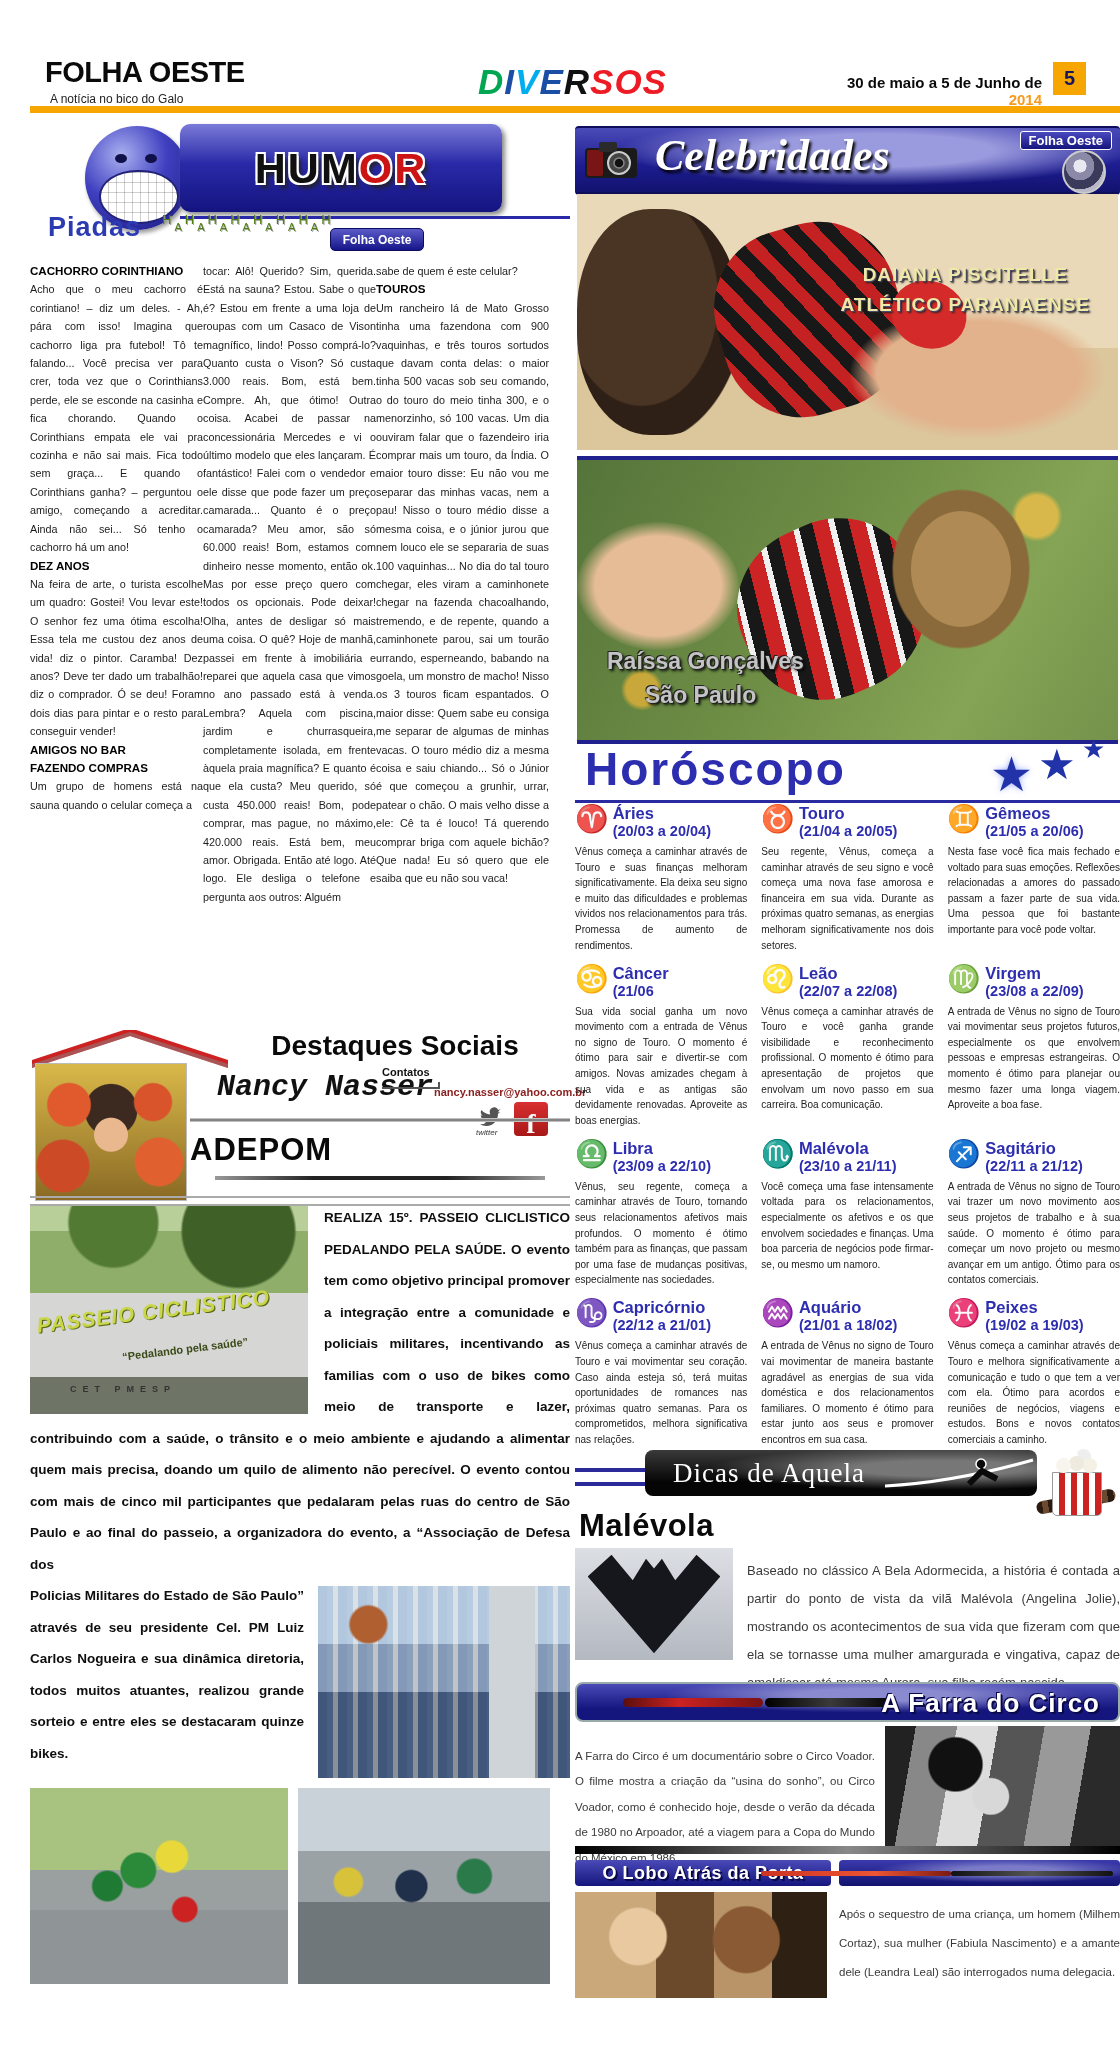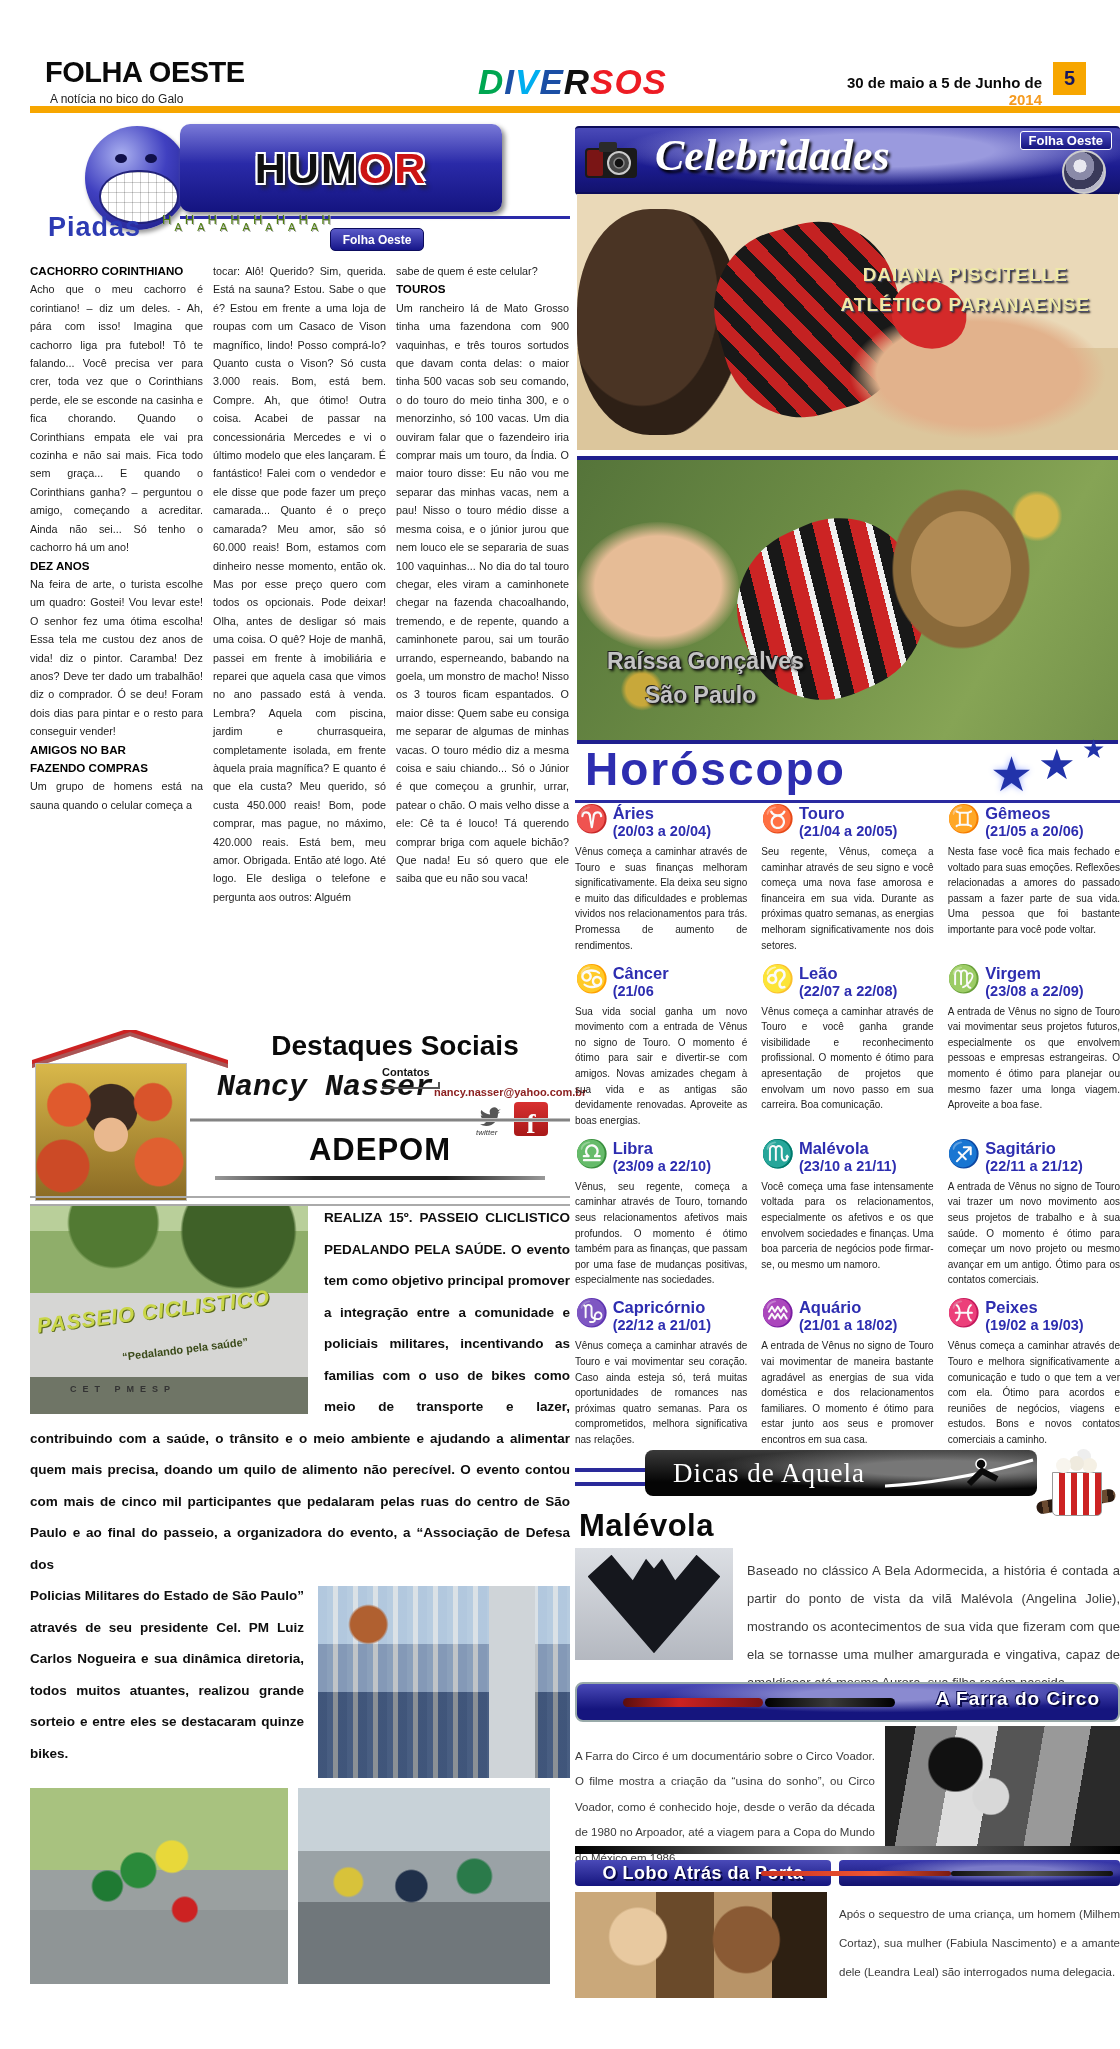--- a/index.html
+++ b/index.html
@@ -33,21 +33,21 @@
   .humor-box .t .m{color:#101010;} .humor-box .t .a{color:#cc1414;}
   .humor-line{position:absolute;left:150px;top:96px;width:390px;height:3px;background:#2a2aa8;}
   .laughs{position:absolute;left:132px;top:92px;width:240px;font-weight:400;font-size:13px;color:#4d7c0f;}
   .laughs span{display:inline-block;margin-right:3px;text-shadow:1px 1px 0 #aaa;}
   .laughs span.low{transform:translateY(7px);font-size:11px;}
   .humor-badge{position:absolute;left:300px;top:108px;width:92px;height:21px;border-radius:5px;
           background:linear-gradient(180deg,#5a5ac8,#16168a);display:flex;align-items:center;justify-content:center;
           color:#fff;font-size:12px;font-weight:bold;border:1px solid #0d0d5e;}
   .piadas{position:absolute;left:18px;top:92px;font-size:27px;font-weight:900;color:#2d3bb3;letter-spacing:1px;}
   
-  .jokes{position:absolute;left:0;top:142px;width:540px;height:770px;display:flex;gap:10px;overflow:hidden;}
+  .jokes{position:absolute;left:0;top:142px;width:540px;height:770px;display:flex;gap:0;overflow:hidden;}
   .jcol{width:173px;}
   .jcol h4{margin:0;font-size:11.6px;font-weight:800;line-height:18.4px;color:#000;}
   .jcol p{margin:0;font-size:10.8px;line-height:18.4px;text-align:justify;color:#1c1c1c;}
   
   .destaques{position:absolute;left:0;top:910px;width:540px;height:172px;}
   .roof{position:absolute;left:0;top:0;}
   .nancy-photo{position:absolute;left:5px;top:33px;width:150px;height:136px;border:1px solid #bbb;
           background:radial-gradient(circle at 22% 30%,#e05a2d 0 14%,transparent 15%),
                      radial-gradient(circle at 78% 28%,#d9542b 0 12%,transparent 13%),
                      radial-gradient(circle at 18% 75%,#cc4a26 0 16%,transparent 17%),
@@ -61,21 +61,21 @@
   .contatos{position:absolute;left:352px;top:36px;font-size:11px;font-weight:bold;color:#111;}
   .contatos-line{position:absolute;left:352px;top:52px;width:56px;height:5px;border-bottom:2px solid #555;border-right:2px solid #555;}
   .email{position:absolute;left:404px;top:56px;width:136px;text-align:right;font-size:11px;font-weight:bold;color:#8b2020;}
   .tw{position:absolute;left:448px;top:74px;width:24px;height:24px;}
   .tw-label{position:absolute;left:446px;top:98px;font-size:8px;color:#333;font-style:italic;}
   .fb{position:absolute;left:484px;top:72px;width:34px;height:34px;background:linear-gradient(180deg,#d83030,#a81818);
       border-radius:4px;color:#fff;font-family:"Liberation Serif",serif;font-weight:bold;font-size:28px;
       display:flex;align-items:flex-end;justify-content:center;line-height:0.9;}
   .silver-line{position:absolute;left:160px;top:88px;width:380px;height:4px;
       background:linear-gradient(180deg,#ddd,#666 50%,#ddd);}
-  .adepom{position:absolute;left:160px;top:102px;width:380px;text-align:center;font-size:31px;font-weight:900;letter-spacing:1px;color:#0a0a0a;}
+  .adepom{position:absolute;left:160px;top:102px;width:380px;font-size:31px;font-weight:900;letter-spacing:1px;color:#0a0a0a;}
   .adepom-under{position:absolute;left:185px;top:146px;width:330px;height:4px;background:linear-gradient(90deg,#999,#222 30%,#222 70%,#999);}
   .dbl-line{position:absolute;left:0;top:166px;width:540px;height:6px;border-top:2px solid #aaa;border-bottom:2px solid #aaa;}
   
   .article{position:absolute;left:0;top:1082px;width:540px;font-size:13.5px;font-weight:bold;line-height:31.5px;text-align:justify;color:#0e0e0e;}
   .article p{margin:0;}
   .ph{background-size:cover;}
   .ph-cycling1{float:left;width:278px;height:208px;margin:4px 16px 6px 0;position:relative;overflow:hidden;
       background:radial-gradient(circle at 75% 12%,#3f6128 0 20%,transparent 21%),
                  radial-gradient(circle at 30% 8%,#527a33 0 16%,transparent 17%),
                  linear-gradient(180deg,#b9cf9a 0 12%,#8fae6a 12% 42%,#d6d6d4 42% 82%,#6f7566 82%);}
@@ -176,21 +176,21 @@
   .malev-poster .wings{position:absolute;left:8%;top:6%;width:84%;height:88%;background:#15171d;
       clip-path:polygon(50% 100%,0 22%,18% 0,34% 26%,44% 4%,50% 14%,56% 4%,66% 26%,82% 0,100% 22%);}
   .malev-text{position:absolute;left:172px;top:1424px;width:373px;font-size:13px;line-height:28px;text-align:justify;color:#3a3a3a;}
   .farra-bar{position:absolute;left:0;top:1562px;width:545px;height:40px;border-radius:8px;
       background:radial-gradient(ellipse at 55% 30%,#8a8ad0 0 18%,transparent 50%),linear-gradient(180deg,#4a4ab8,#15157e 70%);
       border:2px solid #9aa;box-sizing:border-box;}
   .farra-bar .bred{position:absolute;left:46px;top:14px;width:140px;height:9px;border-radius:5px;
       background:linear-gradient(90deg,#5a0e0e,#cc2222 40%,#7a1212);}
   .farra-bar .bblk{position:absolute;left:188px;top:14px;width:130px;height:9px;border-radius:5px;
       background:linear-gradient(90deg,#000,#3a3a3a 50%,#000);}
-  .farra-title{position:absolute;right:18px;top:4px;font-size:19px;font-weight:900;color:#fff;
+  .farra-title{position:absolute;right:18px;top:4px;font-size:26px;font-weight:900;color:#fff;
       text-shadow:1px 1px 0 #0a0a4a,2px 2px 0 #0a0a4a,-1px -1px 0 #0a0a4a;letter-spacing:1px;}
   .farra-text{position:absolute;left:0;top:1612px;width:300px;font-size:11.5px;line-height:25.5px;text-align:justify;color:#3a3a3a;}
   .farra-photo{position:absolute;left:310px;top:1606px;width:235px;height:128px;
       background:radial-gradient(circle at 45% 55%,#d8d8d8 0 12%,transparent 13%),
                  radial-gradient(circle at 30% 30%,#111 0 14%,transparent 15%),
                  linear-gradient(100deg,#222 0 12%,#888 12% 28%,#ddd 28% 44%,#555 44% 62%,#999 62% 80%,#2a2a2a 80%);}
   .black-div{position:absolute;left:0;top:1726px;width:545px;height:8px;
       background:linear-gradient(90deg,#000,#888 50%,#000);}
   .lobo-bar{position:absolute;left:0;top:1740px;width:256px;height:26px;border-radius:4px;
       background:linear-gradient(180deg,#4a4ab8,#15157e);display:flex;align-items:center;justify-content:center;}

